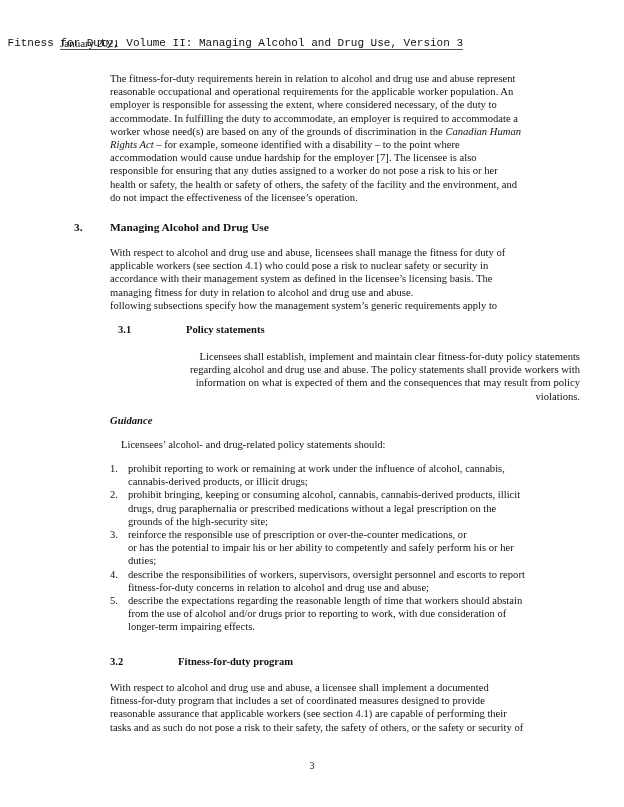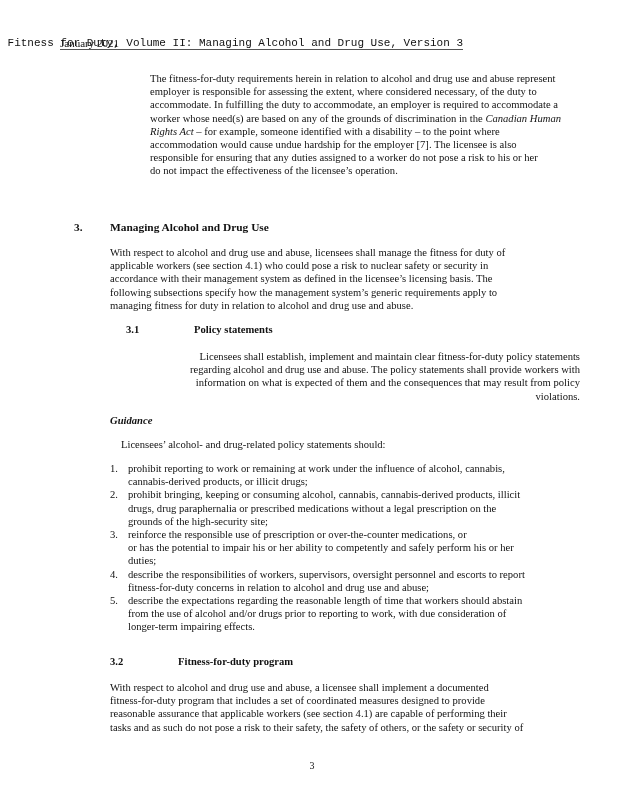--- a/index.html
+++ b/index.html
@@ -25,45 +25,47 @@
   em { font-style: italic; }
 </style>
 </head>
 <body>
 
 <div class="header">
   <span class="date">January 2021</span>
   <span class="title">REGDOC-2.2.4, Fitness for Duty, Volume II: Managing Alcohol and Drug Use, Version 3</span>
 </div>
 
-<div class="para" style="top:72px;margin-left:40px;">
+<div class="para" style="top:72px;">
   <span class="line">The fitness-for-duty requirements herein in relation to alcohol and drug use and abuse represent</span>
+  <span class="line">reasonable occupational and operational requirements for the applicable worker population. An</span>
   <span class="line">employer is responsible for assessing the extent, where considered necessary, of the duty to</span>
   <span class="line">accommodate. In fulfilling the duty to accommodate, an employer is required to accommodate a</span>
   <span class="line"><span>worker whose need(s) are based on any of the grounds of discrimination in the </span><em>Canadian Human</em></span>
   <span class="line"><em>Rights Act</em><span> – for example, someone identified with a disability – to the point where</span></span>
   <span class="line">accommodation would cause undue hardship for the employer [7]. The licensee is also</span>
   <span class="line">responsible for ensuring that any duties assigned to a worker do not pose a risk to his or her</span>
+  <span class="line">health or safety, the health or safety of others, the safety of the facility and the environment, and</span>
   <span class="line">do not impact the effectiveness of the licensee’s operation.</span>
 </div>
 
 <div class="abs h1" style="top:221px; left:0; width:624px; height:16px;">
   <span class="h1num">3.</span>
   <span class="h1text">Managing Alcohol and Drug Use</span>
 </div>
 
 <div class="para" style="top:246px;">
   <span class="line">With respect to alcohol and drug use and abuse, licensees shall manage the fitness for duty of</span>
   <span class="line">applicable workers (see section 4.1) who could pose a risk to nuclear safety or security in</span>
   <span class="line">accordance with their management system as defined in the licensee’s licensing basis. The</span>
+  <span class="line">managing fitness for duty in relation to alcohol and drug use and abuse.</span>
   <span class="line">following subsections specify how the management system’s generic requirements apply to</span>
-  <span class="line">managing fitness for duty in relation to alcohol and drug use and abuse.</span>
 </div>
 
-<div class="abs h2" style="top:324px; left:16px; width:568px; height:14px;">
+<div class="abs h2" style="top:324px; left:8px; width:568px; height:14px;">
   <span class="h2num">3.1</span>
   <span class="h2text">Policy statements</span>
 </div>
 
 <div class="para" style="top:350px;text-align:right;">
   <span class="line">Licensees shall establish, implement and maintain clear fitness-for-duty policy statements</span>
   <span class="line">regarding alcohol and drug use and abuse. The policy statements shall provide workers with</span>
   <span class="line">information on what is expected of them and the consequences that may result from policy</span>
   <span class="line">violations.</span>
 </div>

